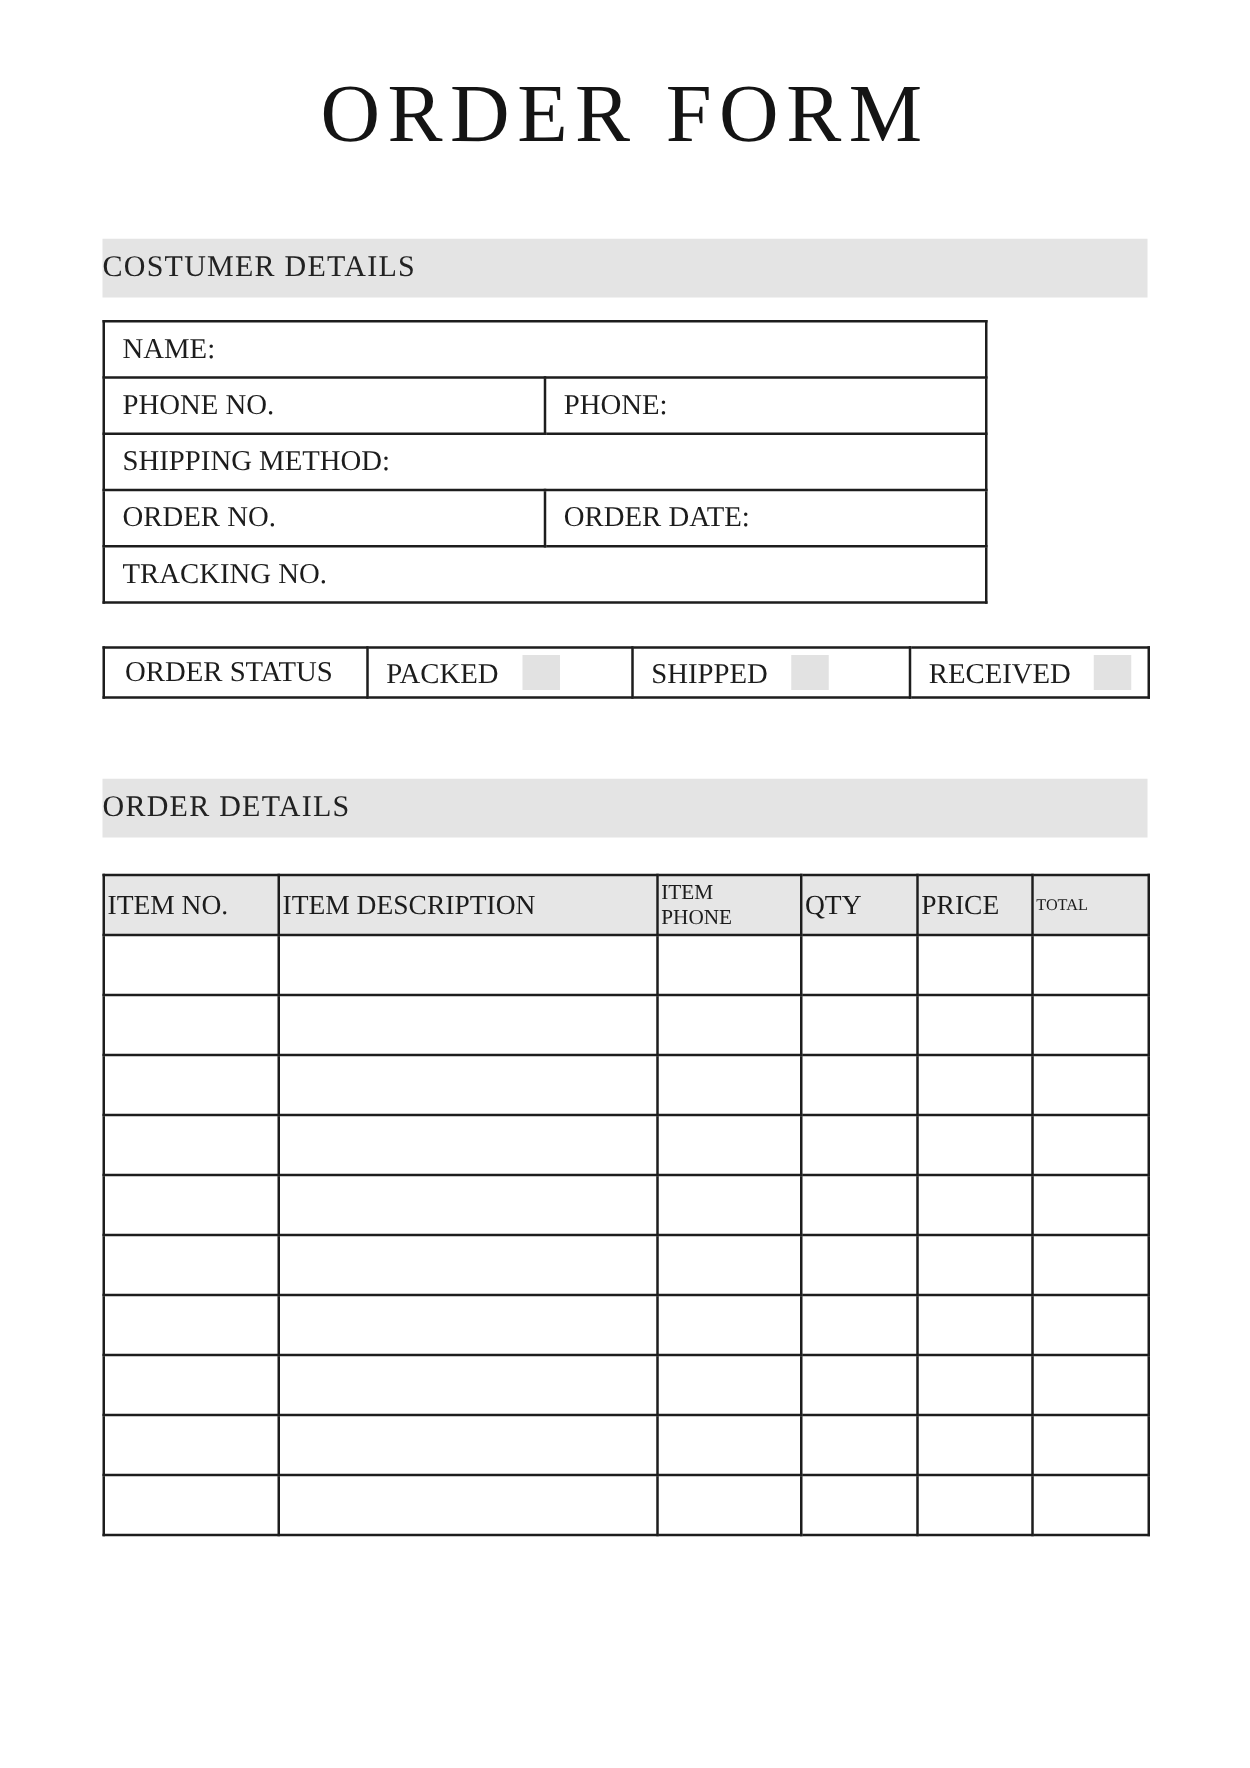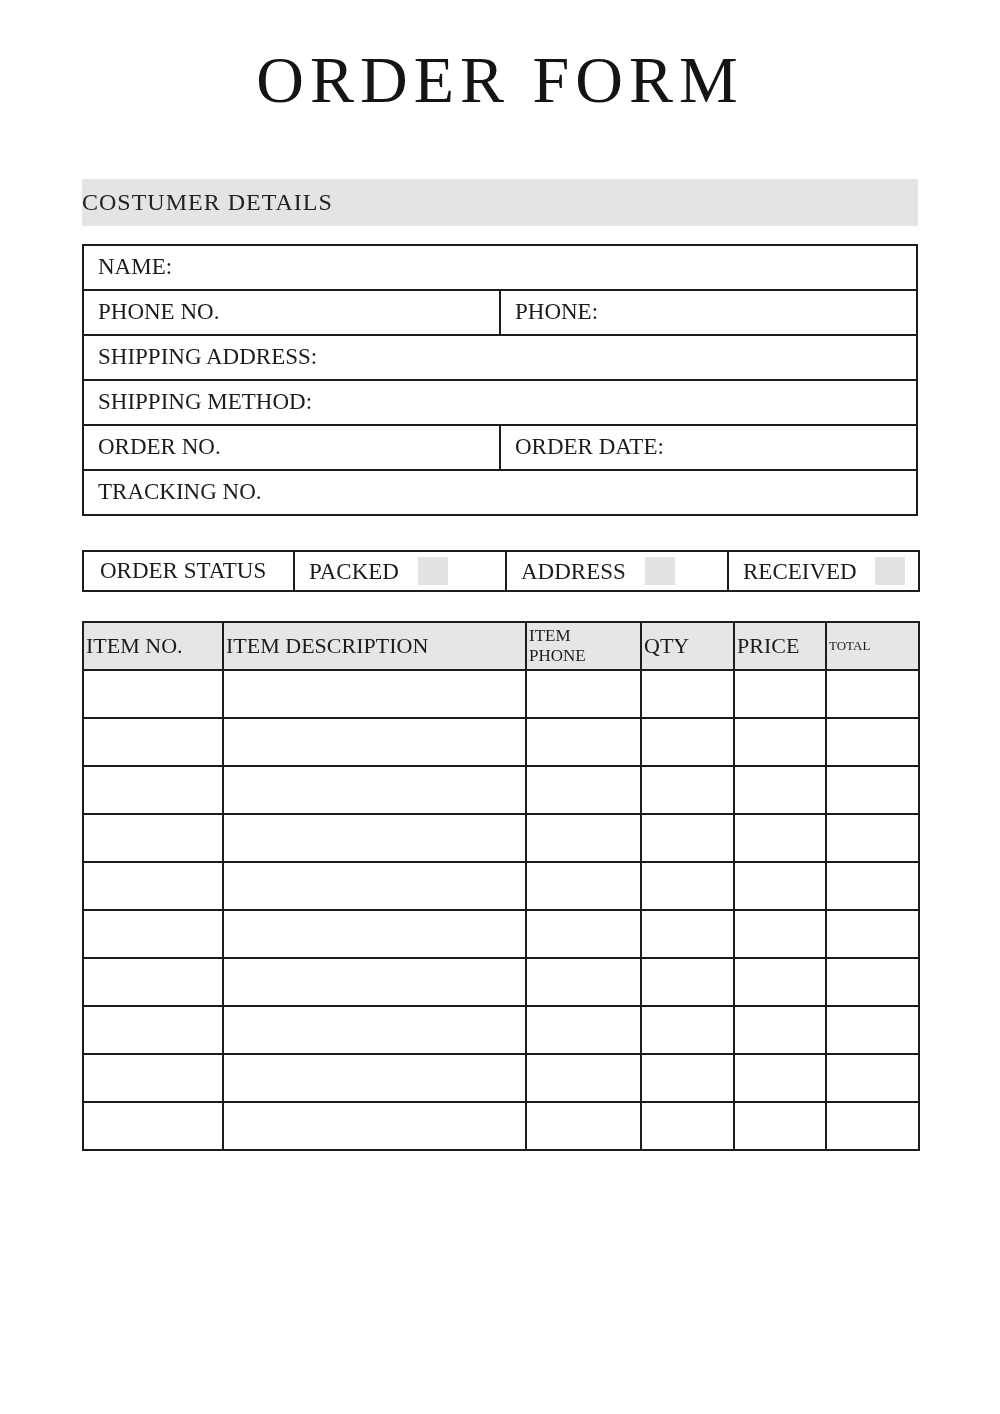--- a/index.html
+++ b/index.html
@@ -10,21 +10,21 @@
     background: #ffffff;
     font-family: "Liberation Serif", "DejaVu Serif", serif;
     color: #1c1c1c;
     overflow: hidden;
   }
   .content { margin: 0 82px; width: 836px; }
 
   
   .title {
     margin: 0;
-    padding-top: 44px;
+    padding-top: 56px;
     text-align: center;
     font-size: 66px;
     font-weight: 400;
     letter-spacing: 6px;
     line-height: 1.1;
     color: #141414;
   }
 
   
   .banner {
@@ -37,21 +37,21 @@
     font-size: 24px;
     letter-spacing: 1px;
     color: #222222;
   }
   .banner.first { margin-top: 62px; }
 
   
   table {
     border-collapse: collapse;
     table-layout: fixed;
-    width: 836px;
+    width: 708px;
     background: #ffffff;
   }
   td, th {
     border: 2px solid #1d1d1d;
     padding: 0 0 0 14px;
     vertical-align: middle;
     text-align: left;
     font-weight: 400;
     overflow: hidden;
     white-space: nowrap;
@@ -126,26 +126,20 @@
           <span>PHONE NO.</span>
           <span class="field-value"></span>
         </td>
         <td>
           <span>PHONE:</span>
           <span class="field-value"></span>
         </td>
       </tr>
       <tr>
         <td colspan="2">
-          <span>SHIPPING ADDRESS:</span>
-          <span class="field-value"></span>
-        </td>
-      </tr>
-      <tr>
-        <td colspan="2">
           <span>SHIPPING METHOD:</span>
           <span class="field-value"></span>
         </td>
       </tr>
       <tr>
         <td>
           <span>ORDER NO.</span>
           <span class="field-value"></span>
         </td>
         <td>
@@ -172,31 +166,34 @@
       <tbody>
           <tr>
         <td class="status-label-cell">
           <span>ORDER STATUS</span>
         </td>
         <td>
           <span>PACKED</span>
           <span class="checkbox"></span>
         </td>
         <td>
-          <span>ADDRESS</span>
+          <span>SHIPPED</span>
           <span class="checkbox"></span>
         </td>
         <td>
           <span>RECEIVED</span>
           <span class="checkbox"></span>
         </td>
       </tr>
     </tbody>
       </table>
 
+    <div class="banner">
+      <span>ORDER DETAILS</span>
+    </div>
 
     <table class="order-table">
       <colgroup>
         <col class="col-item-no">
           <col class="col-desc">
           <col class="col-code">
         <col class="col-qty">
           <col class="col-price">
           <col class="col-total">
       </colgroup>

